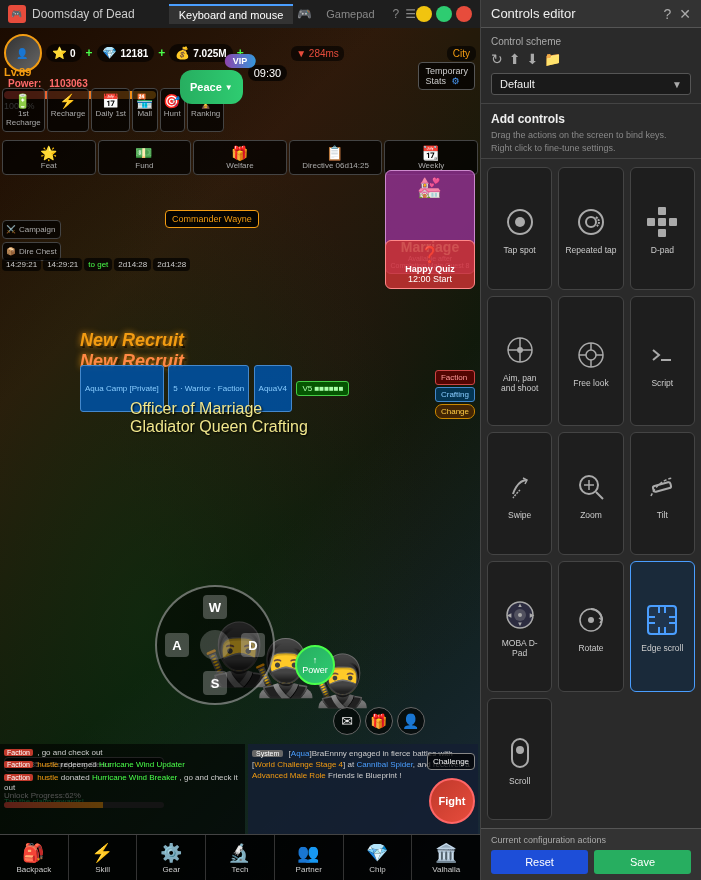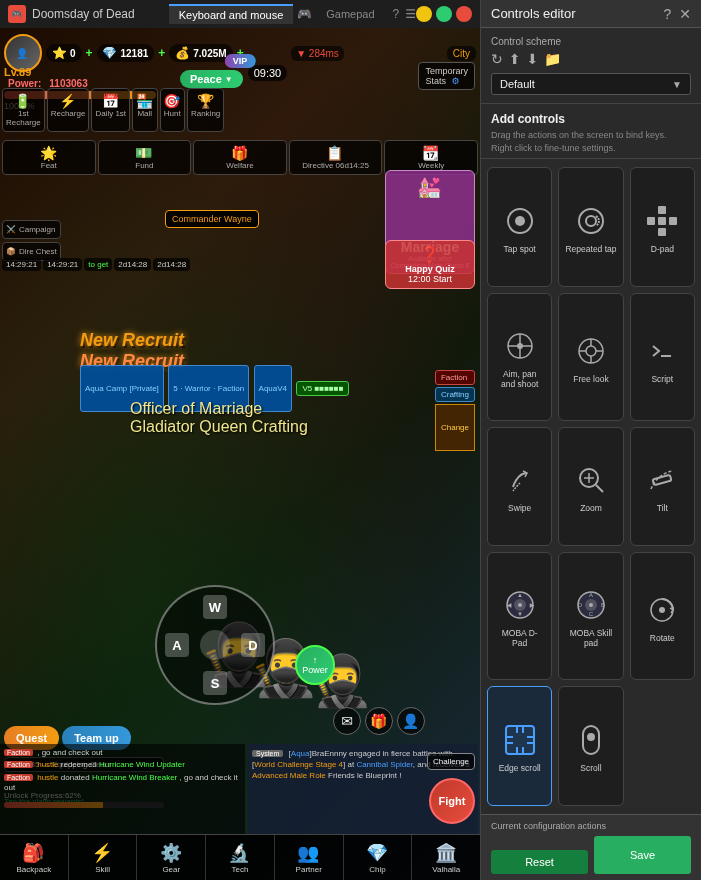--- a/index.html
+++ b/index.html
@@ -200,21 +200,21 @@
       position: absolute;
       top: 70px;
       left: 180px;
       z-index: 50;
     }
     .peace-btn {
       background: linear-gradient(90deg, #27ae60, #2ecc71);
       color: white;
       font-size: 11px;
       font-weight: bold;
-      padding: 3px 10px;
+      padding: 11px 10px;
       border-radius: 12px;
       cursor: pointer;
       display: flex; align-items: center; gap: 3px;
     }
     .peace-arrow { font-size: 8px; }
 
     
     #temp-stats {
       position: absolute;
       top: 62px;
@@ -756,28 +756,27 @@
       color: #aaa;
       font-size: 9px;
       margin-bottom: 5px;
     }
     .config-buttons {
       display: flex;
       gap: 6px;
     }
     .btn-reset {
       flex: 1;
-      background: #15803d;
+      background: #1d4ed8;
       color: white;
       border: none;
       border-radius: 3px;
       font-size: 11px;
       padding: 6px;
       cursor: pointer;
-      margin-top: 14px;
     }
     .btn-save {
       flex: 1;
       background: #27ae60;
       color: white;
       border: none;
       border-radius: 3px;
       font-size: 11px;
       padding: 6px;
       cursor: pointer;
@@ -824,22 +823,22 @@
       font-size: 8px;
       padding: 2px 5px;
       border-radius: 3px;
       cursor: pointer;
     }
     .change-btn {
       background: rgba(80,40,0,0.8);
       border: 1px solid #cc8800;
       color: #ffcc44;
       font-size: 8px;
-      padding: 18px 5px;
-      border-radius: 0;
+      padding: 2px 5px;
+      border-radius: 7px;
       cursor: pointer;
     }
 
     
     #mail-area {
       position: absolute;
       bottom: 145px;
       right: 55px;
       display: flex;
       gap: 4px;
@@ -1074,24 +1073,20 @@
       <span>↑<br>Power</span>
     </div>
   </div>
 
   <div id="mail-area">
     <div class="mail-icon-btn">✉</div>
     <div class="mail-icon-btn">🎁</div>
     <div class="mail-icon-btn">👤</div>
   </div>
 
-  <div id="bottom-bar">
-    <div class="quest-btn">Quest</div>
-    <div class="team-btn">Team up</div>
-  </div>
 
   <div id="quest-info">
     <span>Main 85 — Equipping Gears</span>
   </div>
   <div id="quest-reward">
     <span>Tap the claim rewards!</span>
   </div>
 
   <div id="unlock-bar">
     <div class="unlock-label">Unlock Progress:62%</div>
@@ -1305,34 +1300,20 @@
           <circle cx="17" cy="17" r="2" fill="#aaa"></circle>
           <text x="17" y="9" text-anchor="middle" fill="#aaa" font-size="6">▲</text>
           <text x="17" y="28" text-anchor="middle" fill="#aaa" font-size="6">▼</text>
           <text x="6" y="19" text-anchor="middle" fill="#aaa" font-size="6">◀</text>
           <text x="29" y="19" text-anchor="middle" fill="#aaa" font-size="6">▶</text>
         </svg>
       </div>
       <span class="control-label">MOBA D-<br>Pad</span>
     </div>
 
-    <div class="control-item">
-      <div class="control-icon">
-        <svg class="ctrl-svg" viewBox="0 0 34 34" fill="none" xmlns="http://www.w3.org/2000/svg">
-          <circle cx="17" cy="17" r="13" stroke="#aaa" stroke-width="1.5" fill="rgba(100,100,200,0.2)"></circle>
-          <circle cx="17" cy="17" r="6" fill="#aaa" fill-opacity="0.3"></circle>
-          <circle cx="17" cy="17" r="2" fill="#aaa"></circle>
-          <text x="17" y="9" text-anchor="middle" fill="#aaa" font-size="6">A</text>
-          <text x="17" y="28" text-anchor="middle" fill="#aaa" font-size="6">C</text>
-          <text x="6" y="19" text-anchor="middle" fill="#aaa" font-size="6">D</text>
-          <text x="29" y="19" text-anchor="middle" fill="#aaa" font-size="6">B</text>
-        </svg>
-      </div>
-      <span class="control-label">MOBA Skill<br>pad</span>
-    </div>
 
     <div class="control-item">
       <div class="control-icon">
         <svg class="ctrl-svg" viewBox="0 0 34 34" fill="none" xmlns="http://www.w3.org/2000/svg">
           <circle cx="17" cy="17" r="11" stroke="#aaa" stroke-width="1.5" fill="none"></circle>
           <path d="M17 6 A11 11 0 0 1 28 17" stroke="#aaa" stroke-width="2" fill="none"></path>
           <polyline points="25,15 28,17 26,20" stroke="#aaa" stroke-width="1.5" fill="none"></polyline>
           <circle cx="17" cy="17" r="3" fill="#aaa"></circle>
         </svg>
       </div>

